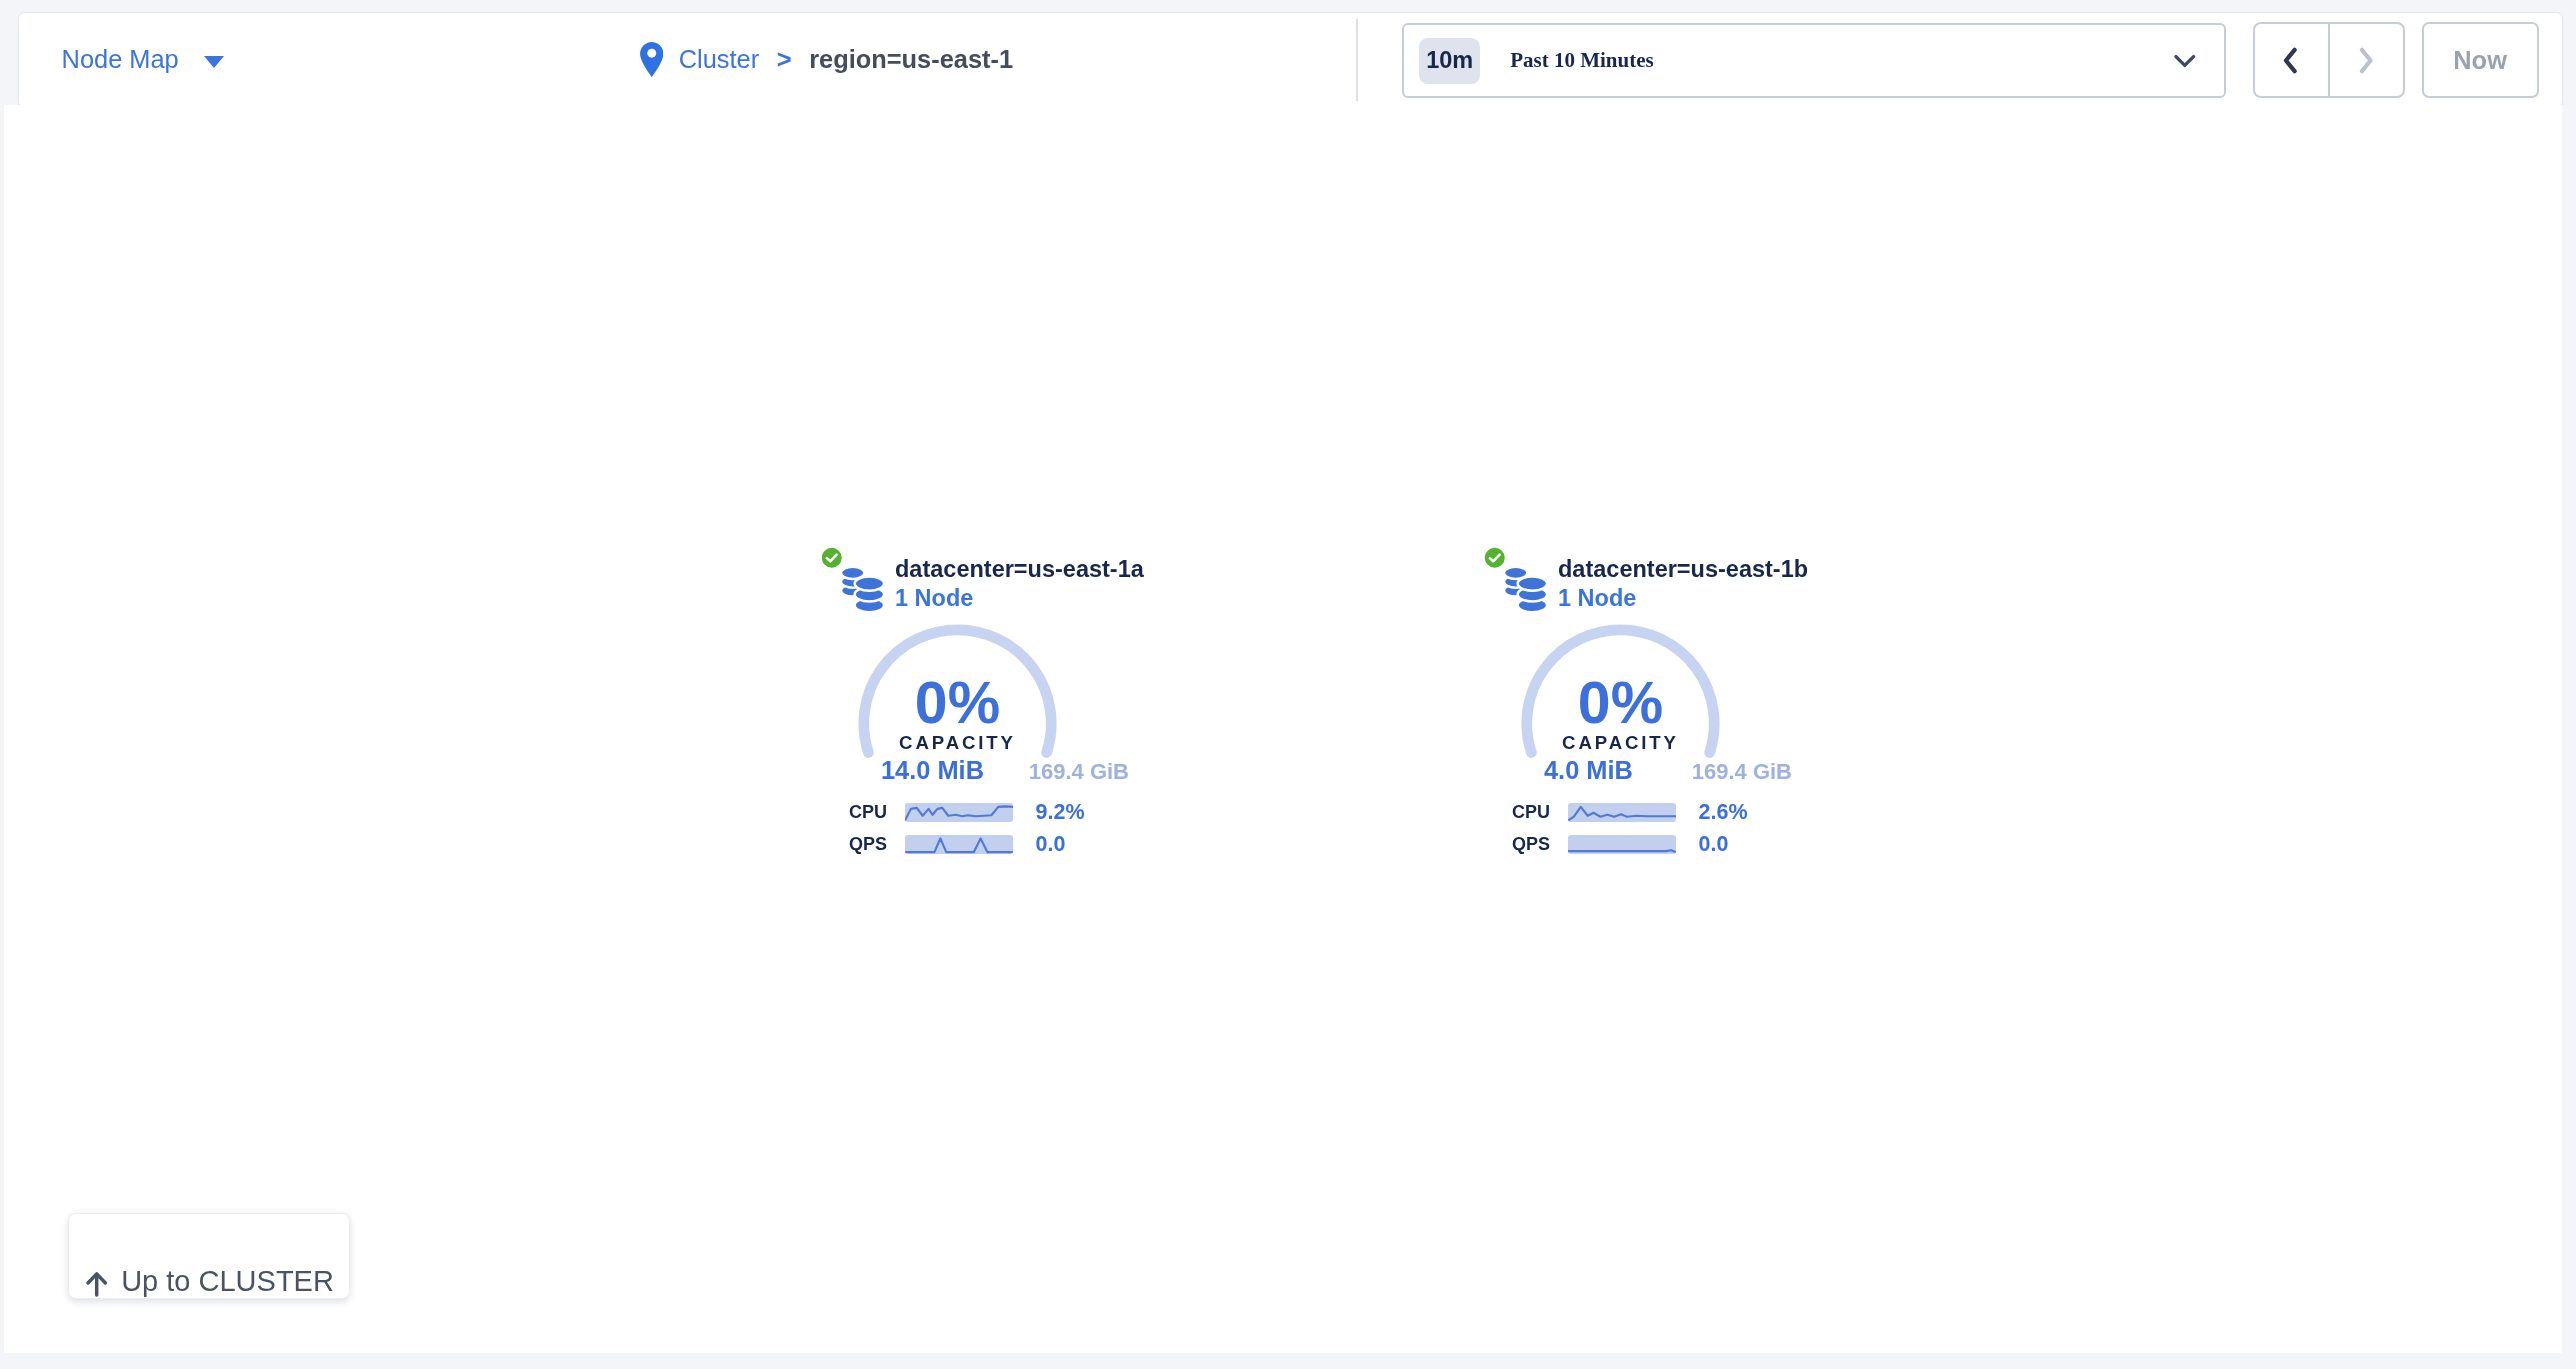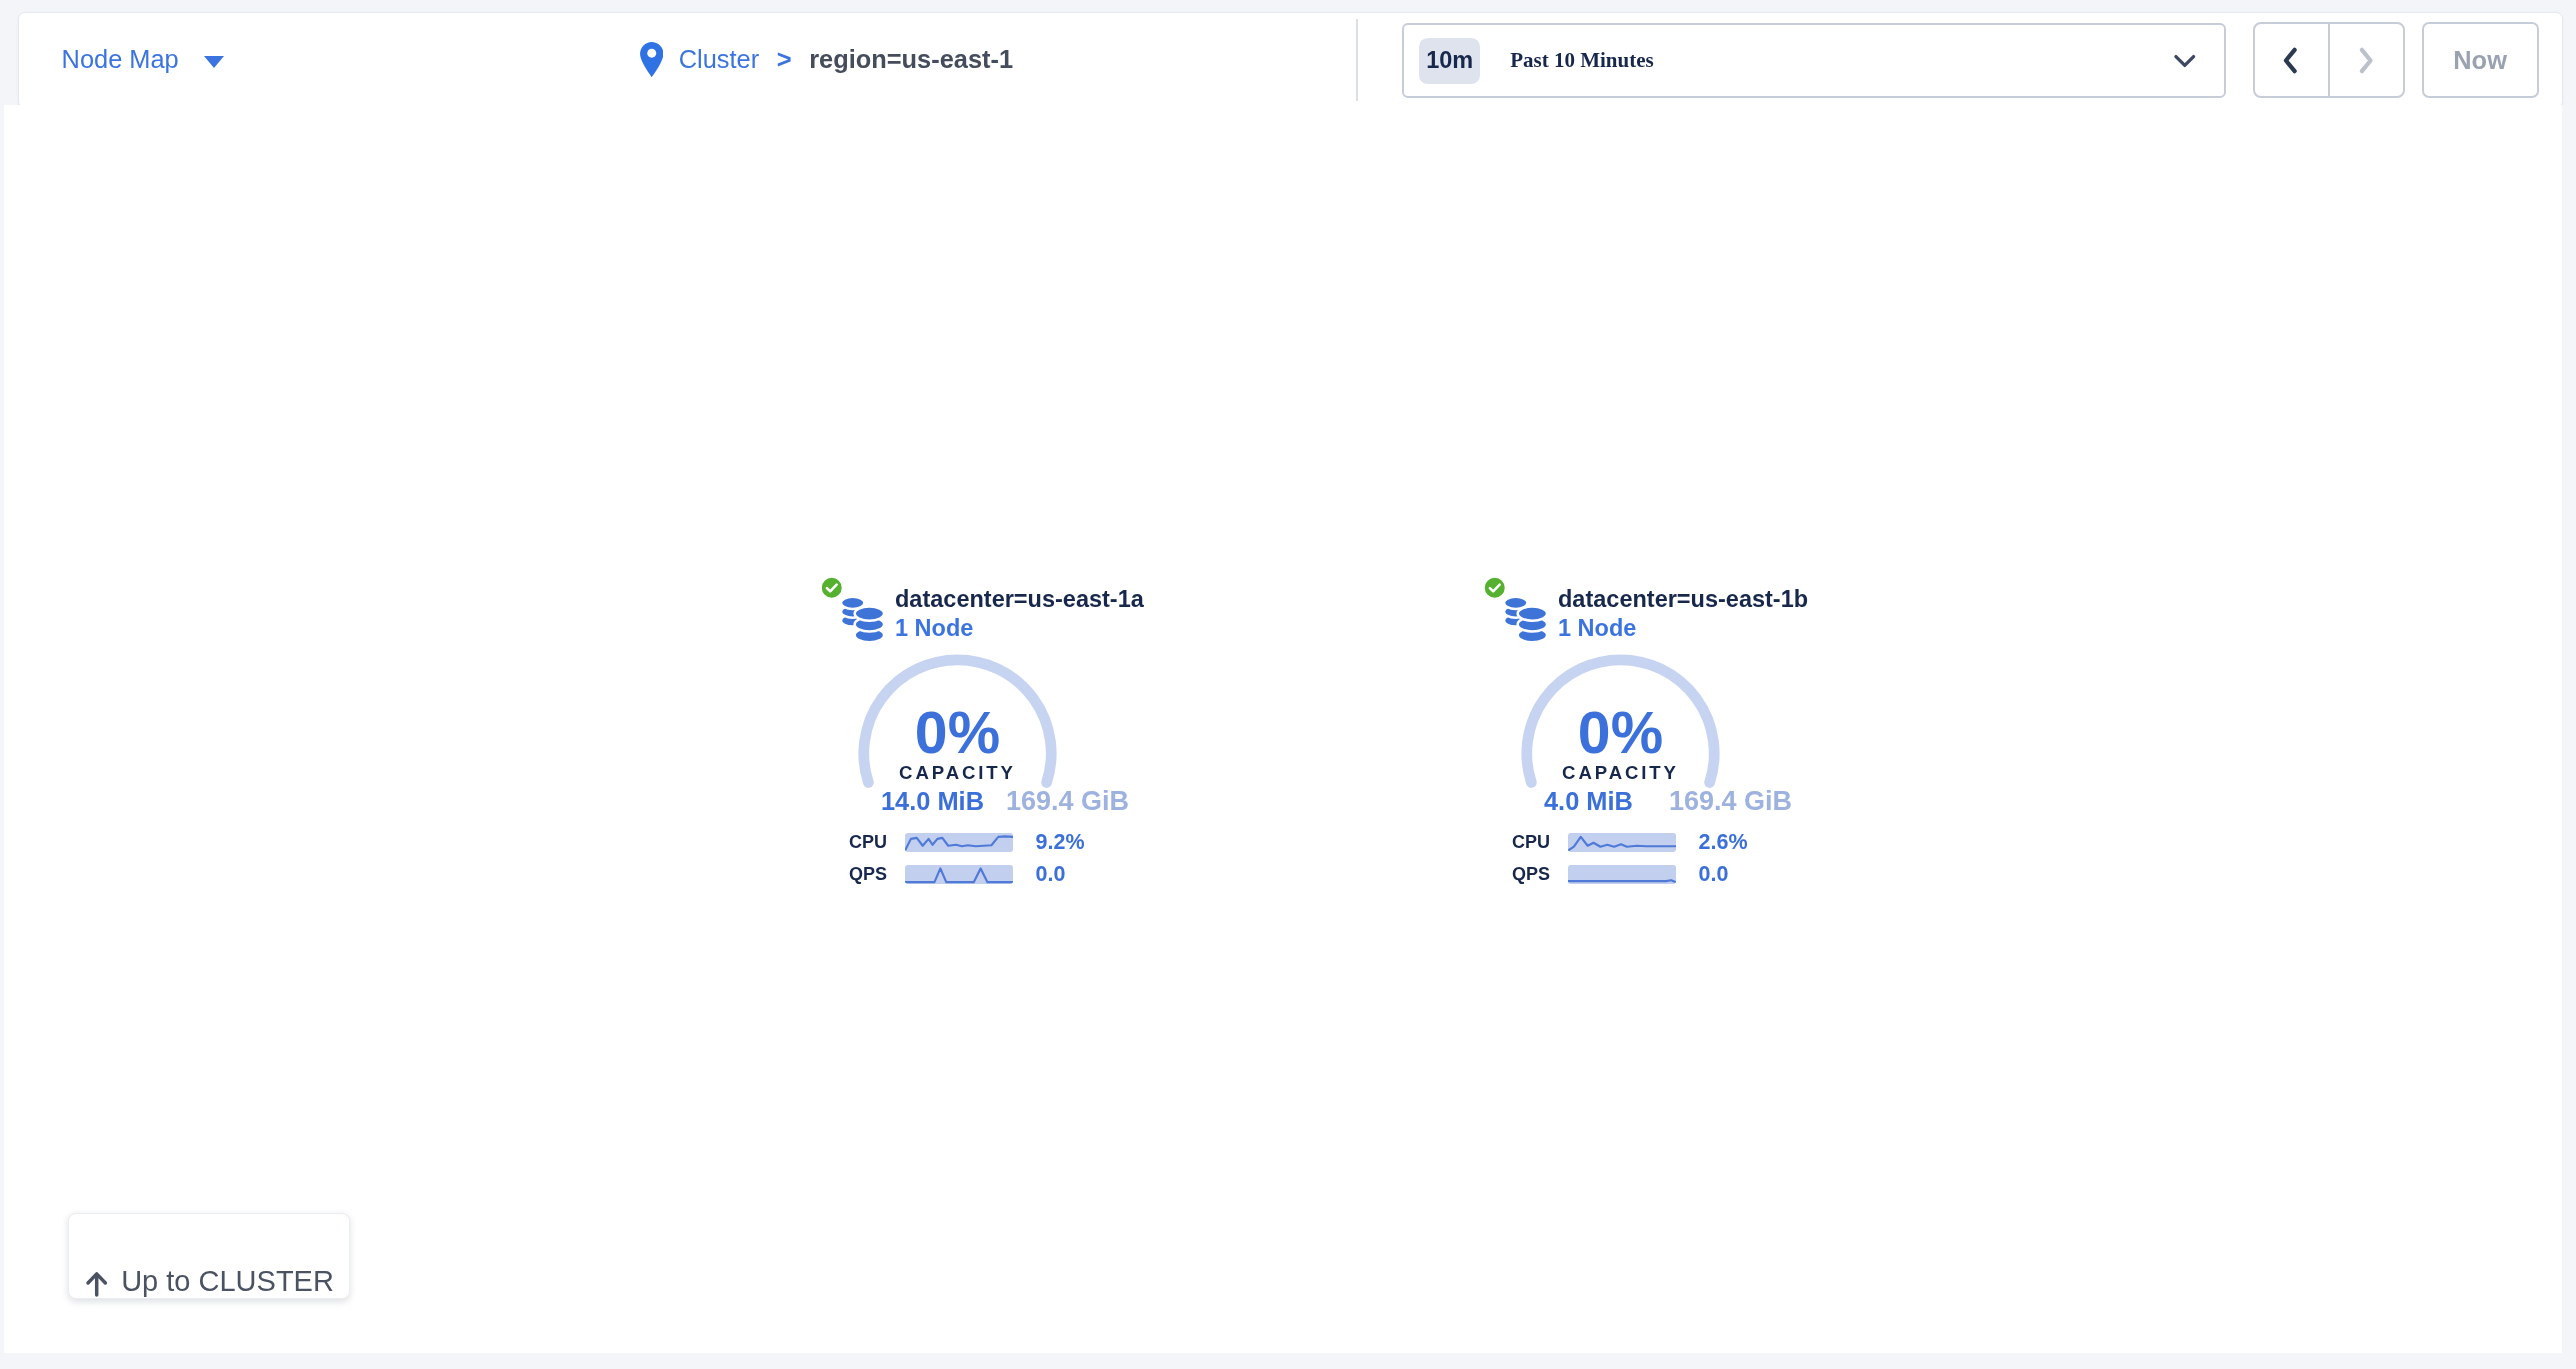--- a/index.html
+++ b/index.html
@@ -37,34 +37,34 @@
   .pager-btn{flex:1;display:flex;align-items:center;justify-content:center;background:none;border:none;cursor:pointer;}
   .pager-btn.prev{border-right:2px solid var(--control_border);color:var(--enabled_icon);}
   .pager-btn.next{color:var(--disabled_icon);cursor:default;}
   .now-btn{position:absolute;left:2403px;top:9.8px;width:117px;height:76px;border:2px solid var(--control_border);
          border-radius:7px;background:var(--surface);font-family:inherit;font-size:25.4px;font-weight:700;color:var(--muted_text);cursor:default;}
 
   
   .map-area{position:absolute;left:3.9px;top:105px;width:2558px;height:1248px;background:var(--surface);}
 
   
-  .dc-card{position:absolute;top:575px;width:293px;height:323px;}
+  .dc-card{position:absolute;top:545px;width:293px;height:323px;}
   .dc-check{position:absolute;left:0;top:1px;width:23.5px;height:23.5px;z-index:2;}
   .dc-icon{position:absolute;left:18.6px;top:19.6px;width:49px;height:49px;}
   .dc-head{position:absolute;left:75px;top:9.8px;}
   .dc-title{font-size:23.5px;font-weight:700;color:var(--dark_navy);line-height:29px;white-space:nowrap;}
   .dc-nodes{display:inline-block;font-size:23.5px;font-weight:700;color:var(--accent_blue);line-height:29px;text-decoration:none;cursor:pointer;}
   .gauge{position:absolute;left:35px;top:76px;width:205px;height:205px;}
   .gauge svg{position:absolute;left:0;top:0;}
   .gauge-pct{position:absolute;left:0;top:53px;width:100%;text-align:center;font-size:59px;font-weight:700;color:#3c70da;line-height:59px;}
   .gauge-cap{position:absolute;left:0;top:111px;width:100%;text-align:center;font-size:18.6px;font-weight:700;
              color:var(--dark_navy);letter-spacing:2.9px;}
   .cap-row{position:absolute;left:27px;top:211px;width:248px;display:flex;justify-content:space-between;align-items:baseline;margin-left:34px;}
   .cap-used{font-size:25.4px;font-weight:600;color:#3b6fd9;}
-  .cap-total{font-size:27px;font-weight:600;color:var(--capacity_total);}
+  .cap-total{font-size:22px;font-weight:600;color:var(--capacity_total);}
   .metric-row{position:absolute;left:29px;height:25.4px;display:flex;align-items:center;}
   .metric-row.r0{top:255px;} .metric-row.r1{top:287px;}
   .m-label{width:56px;font-size:18px;font-weight:700;color:var(--dark_navy);}
   .m-spark{width:108px;height:19.6px;background:var(--spark_bg);border-radius:2.9px;display:block;}
   .m-value{margin-left:22.5px;font-size:21.5px;font-weight:700;color:#3b6fd9;}
 
   
   .up-btn{position:absolute;left:68px;top:1213px;width:282px;height:86px;background:var(--surface);
           border:1px solid #ecedf1;border-radius:7.8px;box-shadow:0 2.9px 7.8px rgba(30,40,70,.14);
           display:flex;align-items:flex-end;justify-content:center;gap:11.7px;cursor:pointer;

